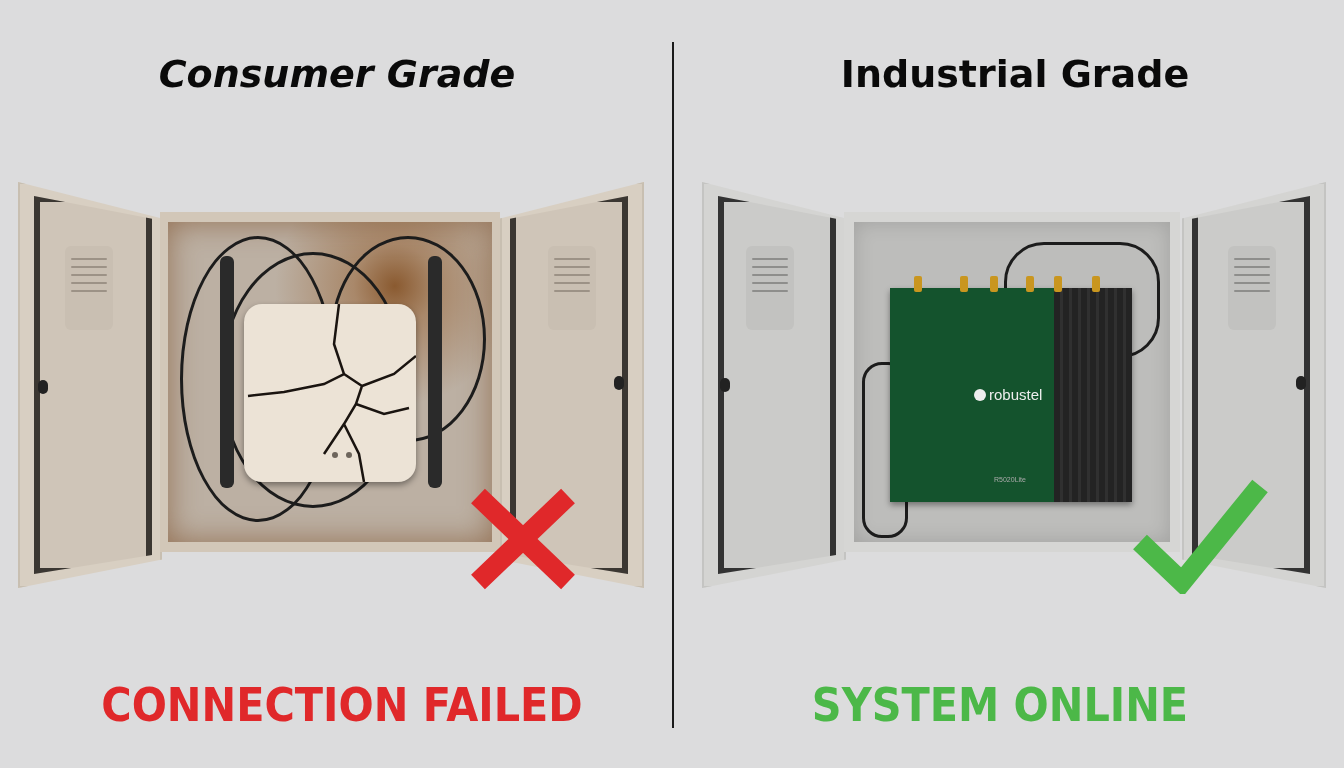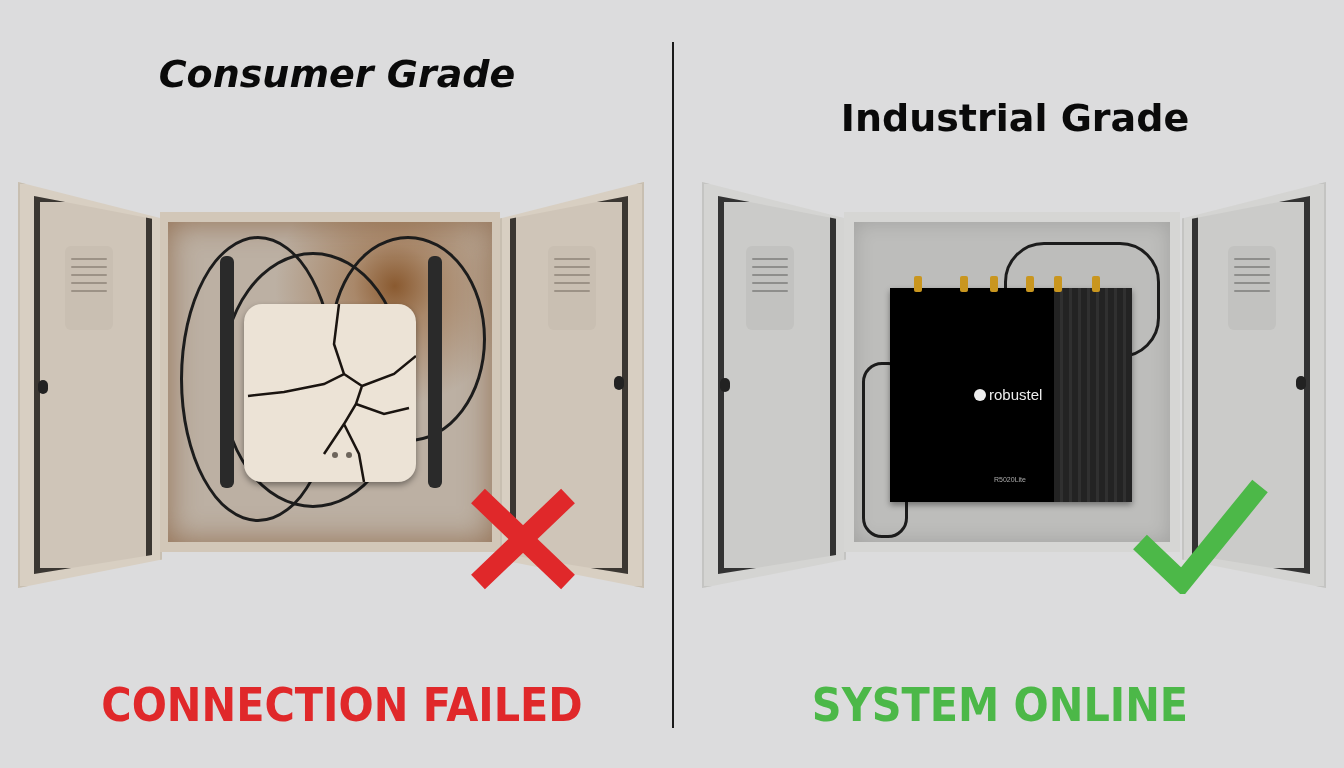--- a/index.html
+++ b/index.html
@@ -14,21 +14,21 @@
   .vent i{display:block;height:2px;margin:6px 6px;border-radius:1px;}
   .antenna{position:absolute;width:14px;background:#2a2a2a;border-radius:6px;}
   .cable{position:absolute;border:3px solid #1c1c1c;border-radius:50%;}
   .sma{position:absolute;width:8px;height:16px;background:#c9961f;border-radius:2px;}
   .knob{position:absolute;width:10px;height:14px;background:#222;border-radius:5px;}
 </style>
 </head>
 <body>
 
 <div class="title" style="left:87px;font-style:italic;">Consumer Grade</div>
-<div class="title" style="left:765px;margin-top:44px;">Industrial Grade</div>
+<div class="title" style="left:765px;">Industrial Grade</div>
 
 <div class="divider"></div>
 
 <div class="cab" style="left:0;top:0;">
 
   <div class="door" style="left:18px;top:182px;width:140px;height:402px;background:#d8cfc2;border:2px solid #c8bfb1;clip-path:polygon(0 0,100% 9%,100% 93%,0 100%);">
     <div style="position:absolute;left:14px;top:12px;right:8px;bottom:12px;border:6px solid #3b3732;background:#cfc5b8;clip-path:polygon(0 0,100% 6%,100% 95%,0 100%);"></div>
     <div class="vent" style="left:45px;top:62px;width:48px;height:84px;background:#c9bfb2;border-radius:6px;">
       <i style="background:#9c9286;margin-top:12px"></i>
         <i style="background:#9c9286"></i>
@@ -83,21 +83,21 @@
         <i style="background:#8e8e8c"></i>
         <i style="background:#8e8e8c"></i>
     </div>
     <div class="knob" style="left:16px;top:194px;"></div>
   </div>
   <div class="box" style="left:844px;top:212px;width:336px;height:340px;background:#d6d6d4;">
     <div style="position:absolute;left:10px;top:10px;right:10px;bottom:10px;background:#bdbdbb;box-shadow:inset 0 0 20px rgba(0,0,0,.15);"></div>
     <div class="cable" style="left:18px;top:150px;width:40px;height:170px;border-radius:20px;"></div>
     <div class="cable" style="left:160px;top:30px;width:150px;height:110px;border-radius:40px;"></div>
 
-    <div style="position:absolute;left:46px;top:76px;width:242px;height:214px;background:#000000;box-shadow:0 3px 6px rgba(0,0,0,.4);">
+    <div style="position:absolute;left:46px;top:76px;width:242px;height:214px;background:#14532d;box-shadow:0 3px 6px rgba(0,0,0,.4);">
       <div style="position:absolute;right:0;top:0;width:78px;height:100%;background:repeating-linear-gradient(90deg,#232323 0 6px,#303030 6px 9px);"></div>
       <div style="position:absolute;left:84px;top:98px;color:#eee;font-size:15px;font-family:'Liberation Sans',sans-serif;display:flex;align-items:center;gap:3px;">
         <span style="display:inline-block;width:12px;height:12px;border-radius:50%;background:#eee;"></span>
         <span>robustel</span>
       </div>
       <div style="position:absolute;left:104px;top:188px;color:#aaa;font-size:7px;font-family:'Liberation Sans',sans-serif;">R5020Lite</div>
     </div>
     <span class="sma" style="left:70px;top:64px;"></span>
     <span class="sma" style="left:116px;top:64px;"></span>
     <span class="sma" style="left:146px;top:64px;"></span>

